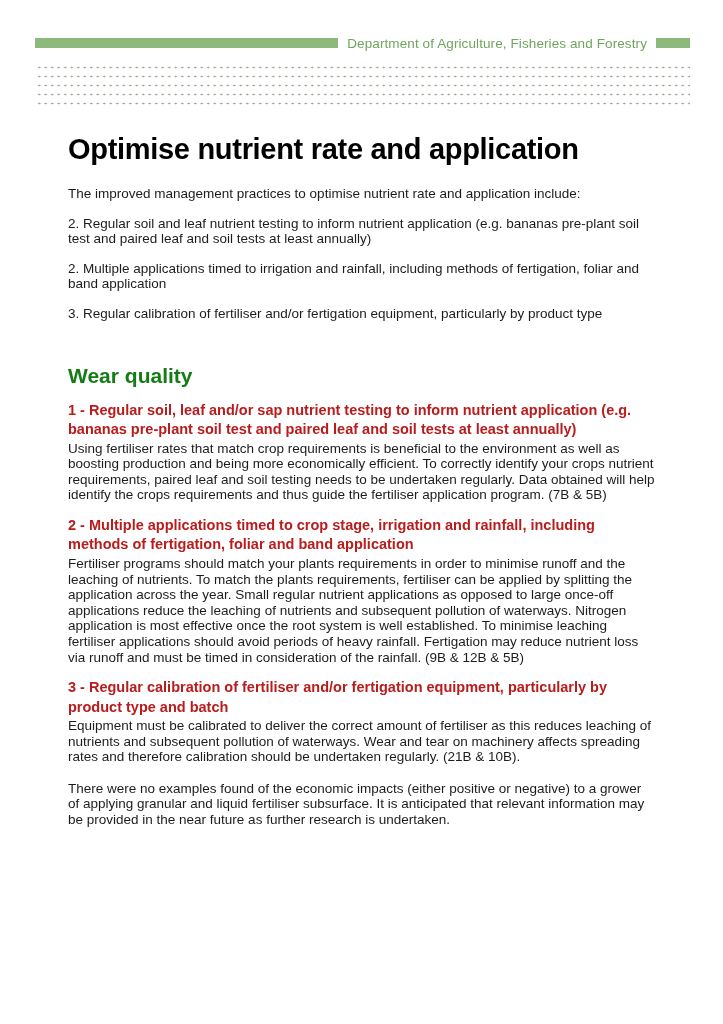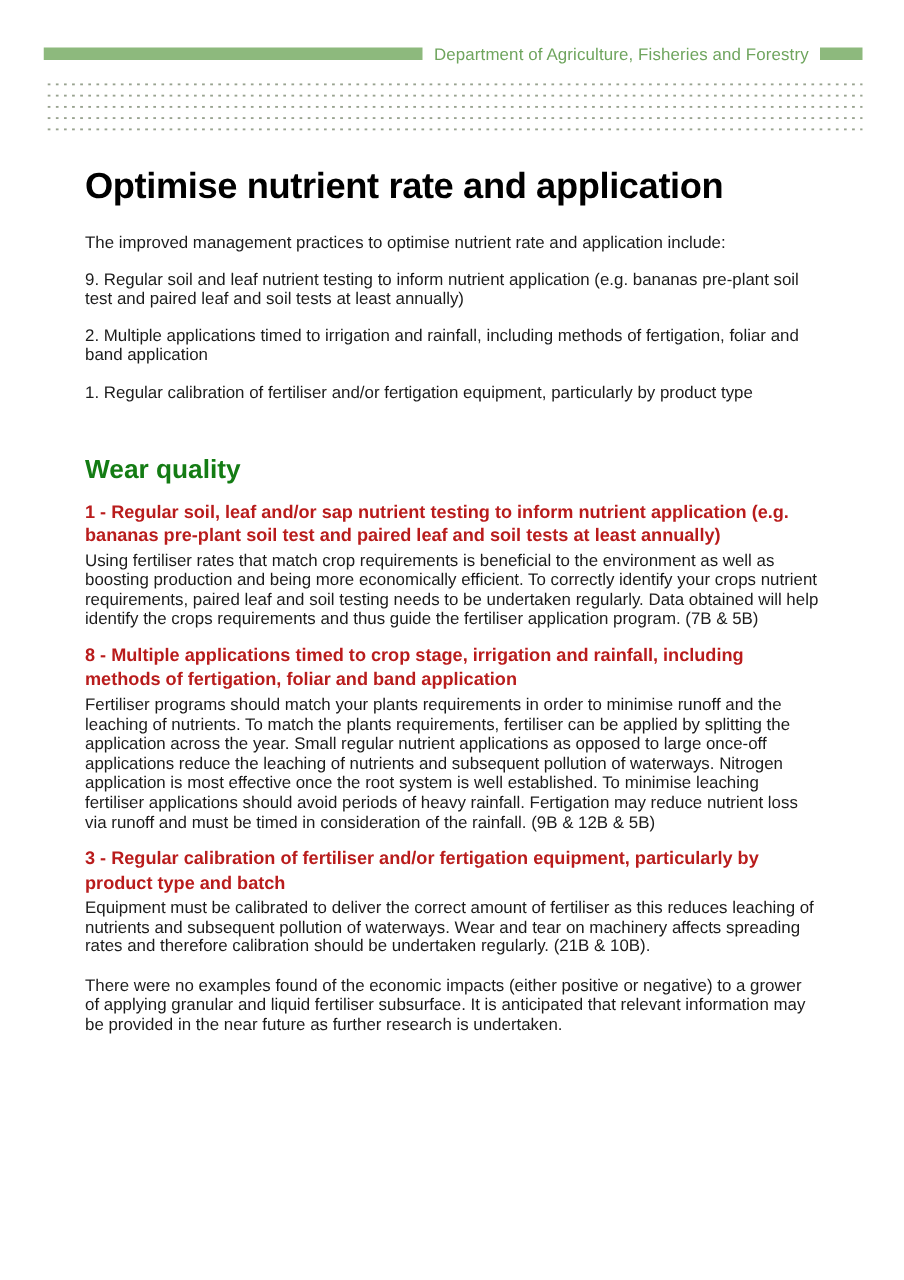--- a/index.html
+++ b/index.html
@@ -161,30 +161,30 @@
     <div class="header-rule short"></div>
   </div>
 
   <div class="dot-pattern"></div>
 
   <div class="content">
     <h1 class="doc-title">Optimise nutrient rate and application</h1>
 
     <p class="body-text intro">The improved management practices to optimise nutrient rate and application include:</p>
 
-    <p class="body-text practice-item">9. Regular soil and leaf nutrient testing to inform nutrient application (e.g. bananas pre-plant soil test and paired leaf and soil tests at least annually)</p>
+    <p class="body-text practice-item">2. Regular soil and leaf nutrient testing to inform nutrient application (e.g. bananas pre-plant soil test and paired leaf and soil tests at least annually)</p>
     <p class="body-text practice-item">2. Multiple applications timed to irrigation and rainfall, including methods of fertigation, foliar and band application</p>
-    <p class="body-text practice-item">1. Regular calibration of fertiliser and/or fertigation equipment, particularly by product type</p>
+    <p class="body-text practice-item">3. Regular calibration of fertiliser and/or fertigation equipment, particularly by product type</p>
 
     <h2 class="h2-green h2-water">Wear quality</h2>
 
     <h3 class="h3-green">1 - Regular soil, leaf and/or sap nutrient testing to inform nutrient application (e.g. bananas pre-plant soil test and paired leaf and soil tests at least annually)</h3>
     <p class="body-text sub-body">Using fertiliser rates that match crop requirements is beneficial to the environment as well as boosting production and being more economically efficient. To correctly identify your crops nutrient requirements, paired leaf and soil testing needs to be undertaken regularly. Data obtained will help identify the crops requirements and thus guide the fertiliser application program. (7B &amp; 5B)</p>
 
-    <h3 class="h3-green">8 - Multiple applications timed to crop stage, irrigation and rainfall, including methods of fertigation, foliar and band application</h3>
+    <h3 class="h3-green">2 - Multiple applications timed to crop stage, irrigation and rainfall, including methods of fertigation, foliar and band application</h3>
     <p class="body-text sub-body">Fertiliser programs should match your plants requirements in order to minimise runoff and the leaching of nutrients. To match the plants requirements, fertiliser can be applied by splitting the application across the year. Small regular nutrient applications as opposed to large once-off applications reduce the leaching of nutrients and subsequent pollution of waterways. Nitrogen application is most effective once the root system is well established. To minimise leaching fertiliser applications should avoid periods of heavy rainfall. Fertigation may reduce nutrient loss via runoff and must be timed in consideration of the rainfall. (9B &amp; 12B &amp; 5B)</p>
 
     <h3 class="h3-green">3 - Regular calibration of fertiliser and/or fertigation equipment, particularly by product type and batch</h3>
     <p class="body-text sub-body">Equipment must be calibrated to deliver the correct amount of fertiliser as this reduces leaching of nutrients and subsequent pollution of waterways. Wear and tear on machinery affects spreading rates and therefore calibration should be undertaken regularly. (21B &amp; 10B).</p>
 
     <p class="body-text costs-body">There were no examples found of the economic impacts (either positive or negative) to a grower of applying granular and liquid fertiliser subsurface. It is anticipated that relevant information may be provided in the near future as further research is undertaken.</p>
   </div>
 
   <div class="footer-tagline">Great state. Great opportunity.</div>
   <div class="footer-bar-long"></div>

